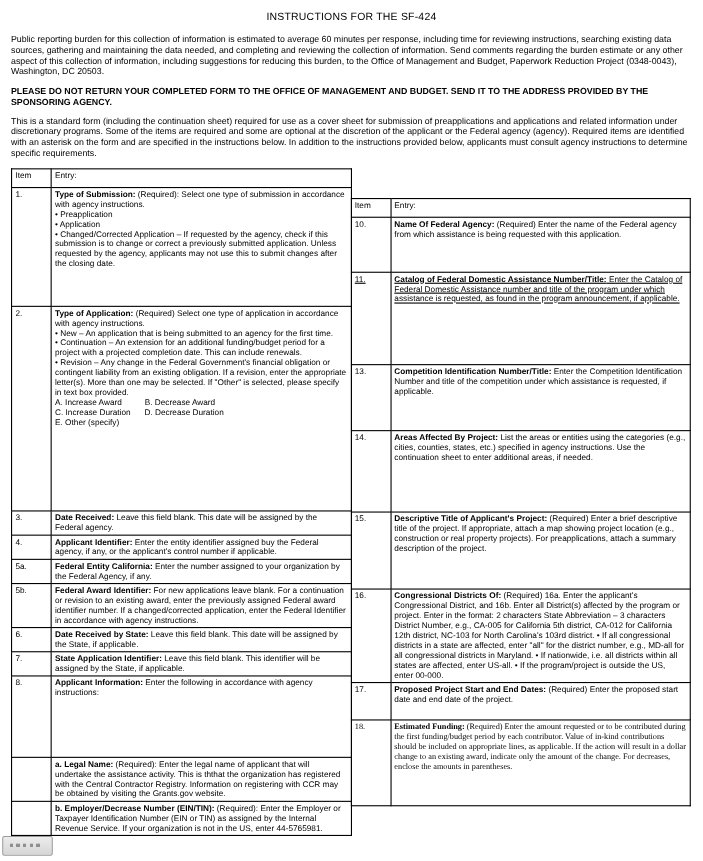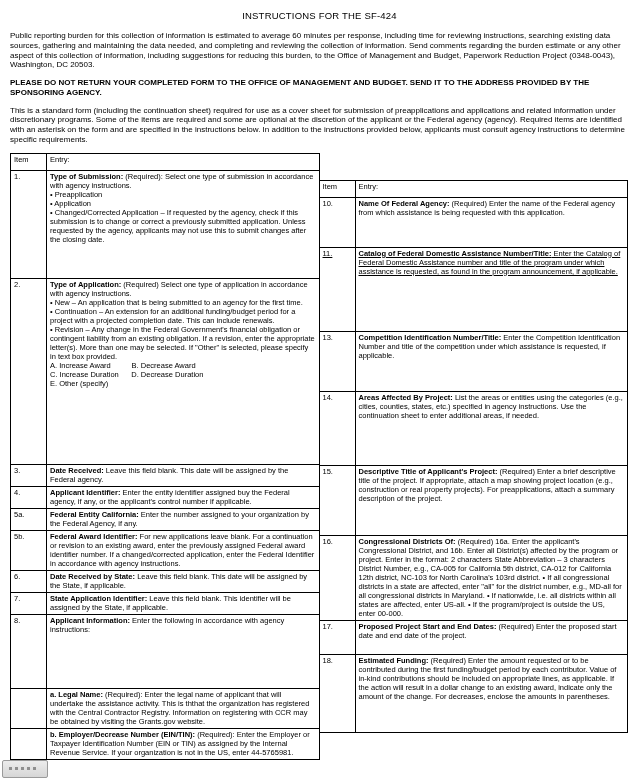--- a/index.html
+++ b/index.html
@@ -51,21 +51,21 @@
   .lh1 { height: 108px; }
   .lh2 { height: 186px; }
   .lh8 { height: 74px; }
   .rh10 { height: 50px; }
   .rh11 { height: 84px; text-decoration: underline; }
   .rh12 { height: 64px; }
   .rh13 { height: 60px; margin-left: 38px; }
   .rh14 { height: 74px; }
   .rh15 { height: 70px; margin-top: 25px; }
   .rh17 { height: 34px; }
-  .rh18 { height: 78px; }
+  .rh18 { height: 78px; font-family: Liberation Serif, serif; }
   .scrollbar-fragment {
     position: absolute;
     left: 2px;
     bottom: 5px;
     width: 44px;
     height: 16px;
     background: linear-gradient(#ececec, #d6d6d6);
     border: 1px solid #9a9a9a;
     border-radius: 2px;
   }

